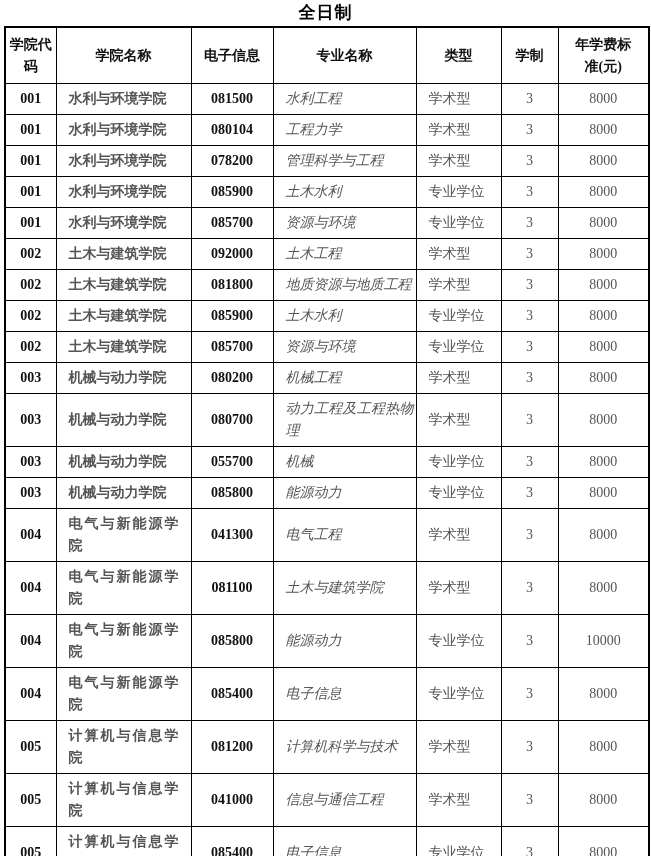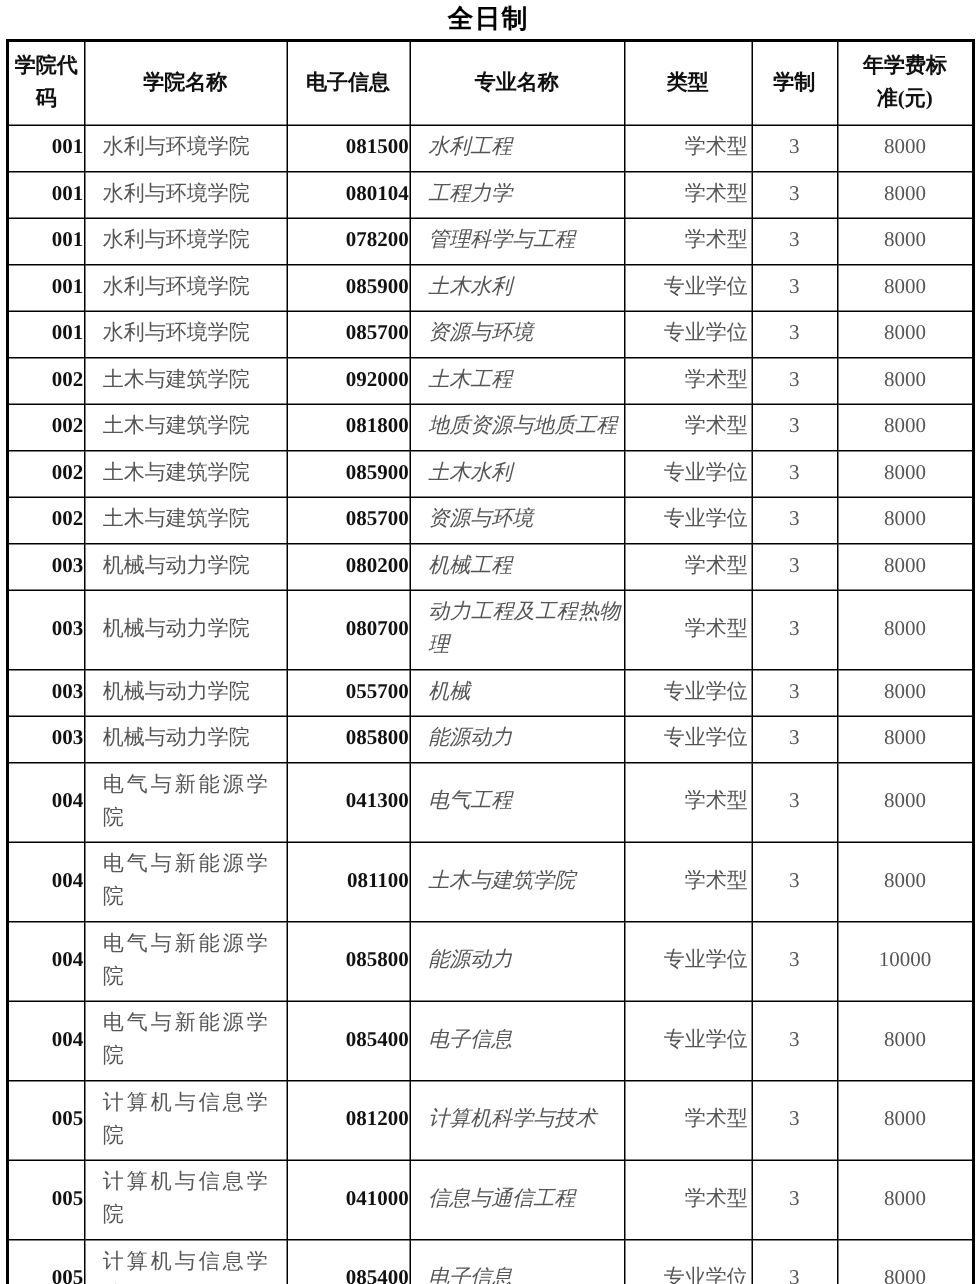--- a/index.html
+++ b/index.html
@@ -46,35 +46,36 @@
   .fee-table th.fee-h { padding: 0 13px; }
   .fee-table td {
     font-size: 14px;
     line-height: 22px;
     padding: 4px 0;
     color: #555555;
   }
   td.code {
     font-weight: bold;
     color: #111111;
-    text-align: right;
+    text-align: center;
   }
   td.name-college {
     text-align: justify;
     text-justify: inter-character;
     padding: 4px 12px 4px 12px;
+    font-weight: bold;
   }
   td.name-major {
     text-align: justify;
     text-justify: inter-character;
     padding: 4px 2px 4px 12px;
     font-style: italic;
   }
   td.type {
-    text-align: right;
+    text-align: left;
     padding: 4px 2px 4px 12px;
     margin-top: 20px;
   }
   td.num { text-align: center; }
 </style>
 </head>
 <body>
 
 <div class="page">
 

